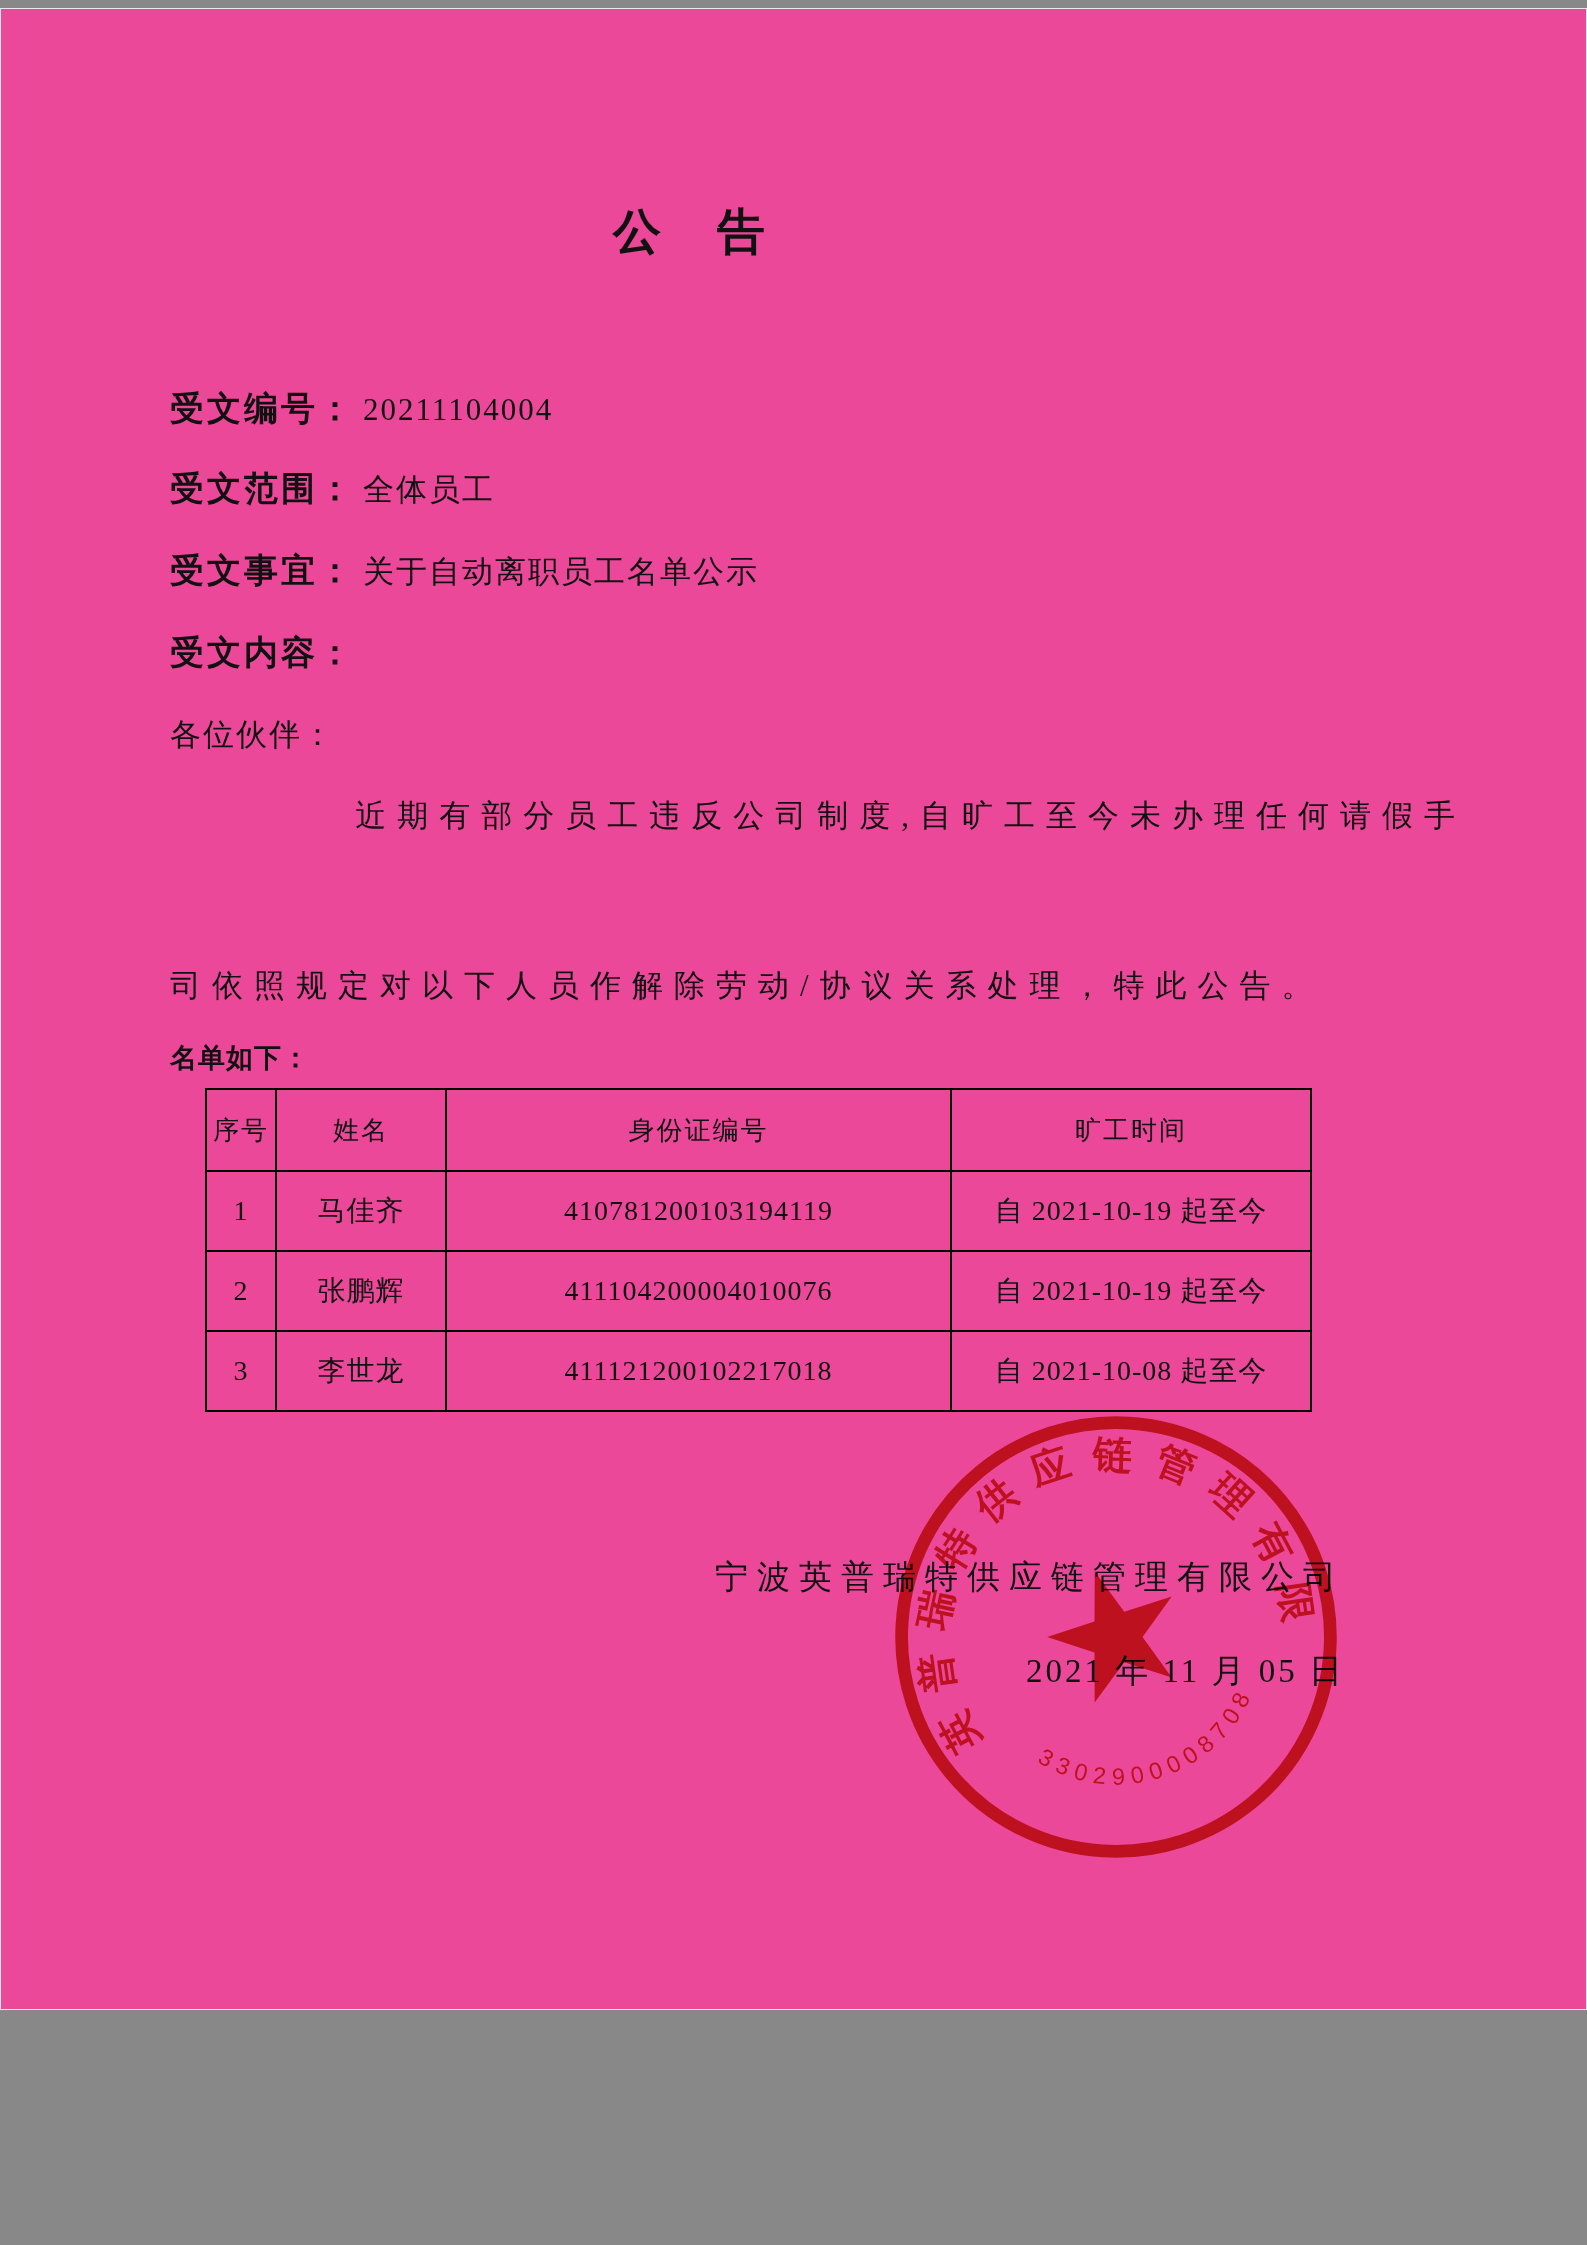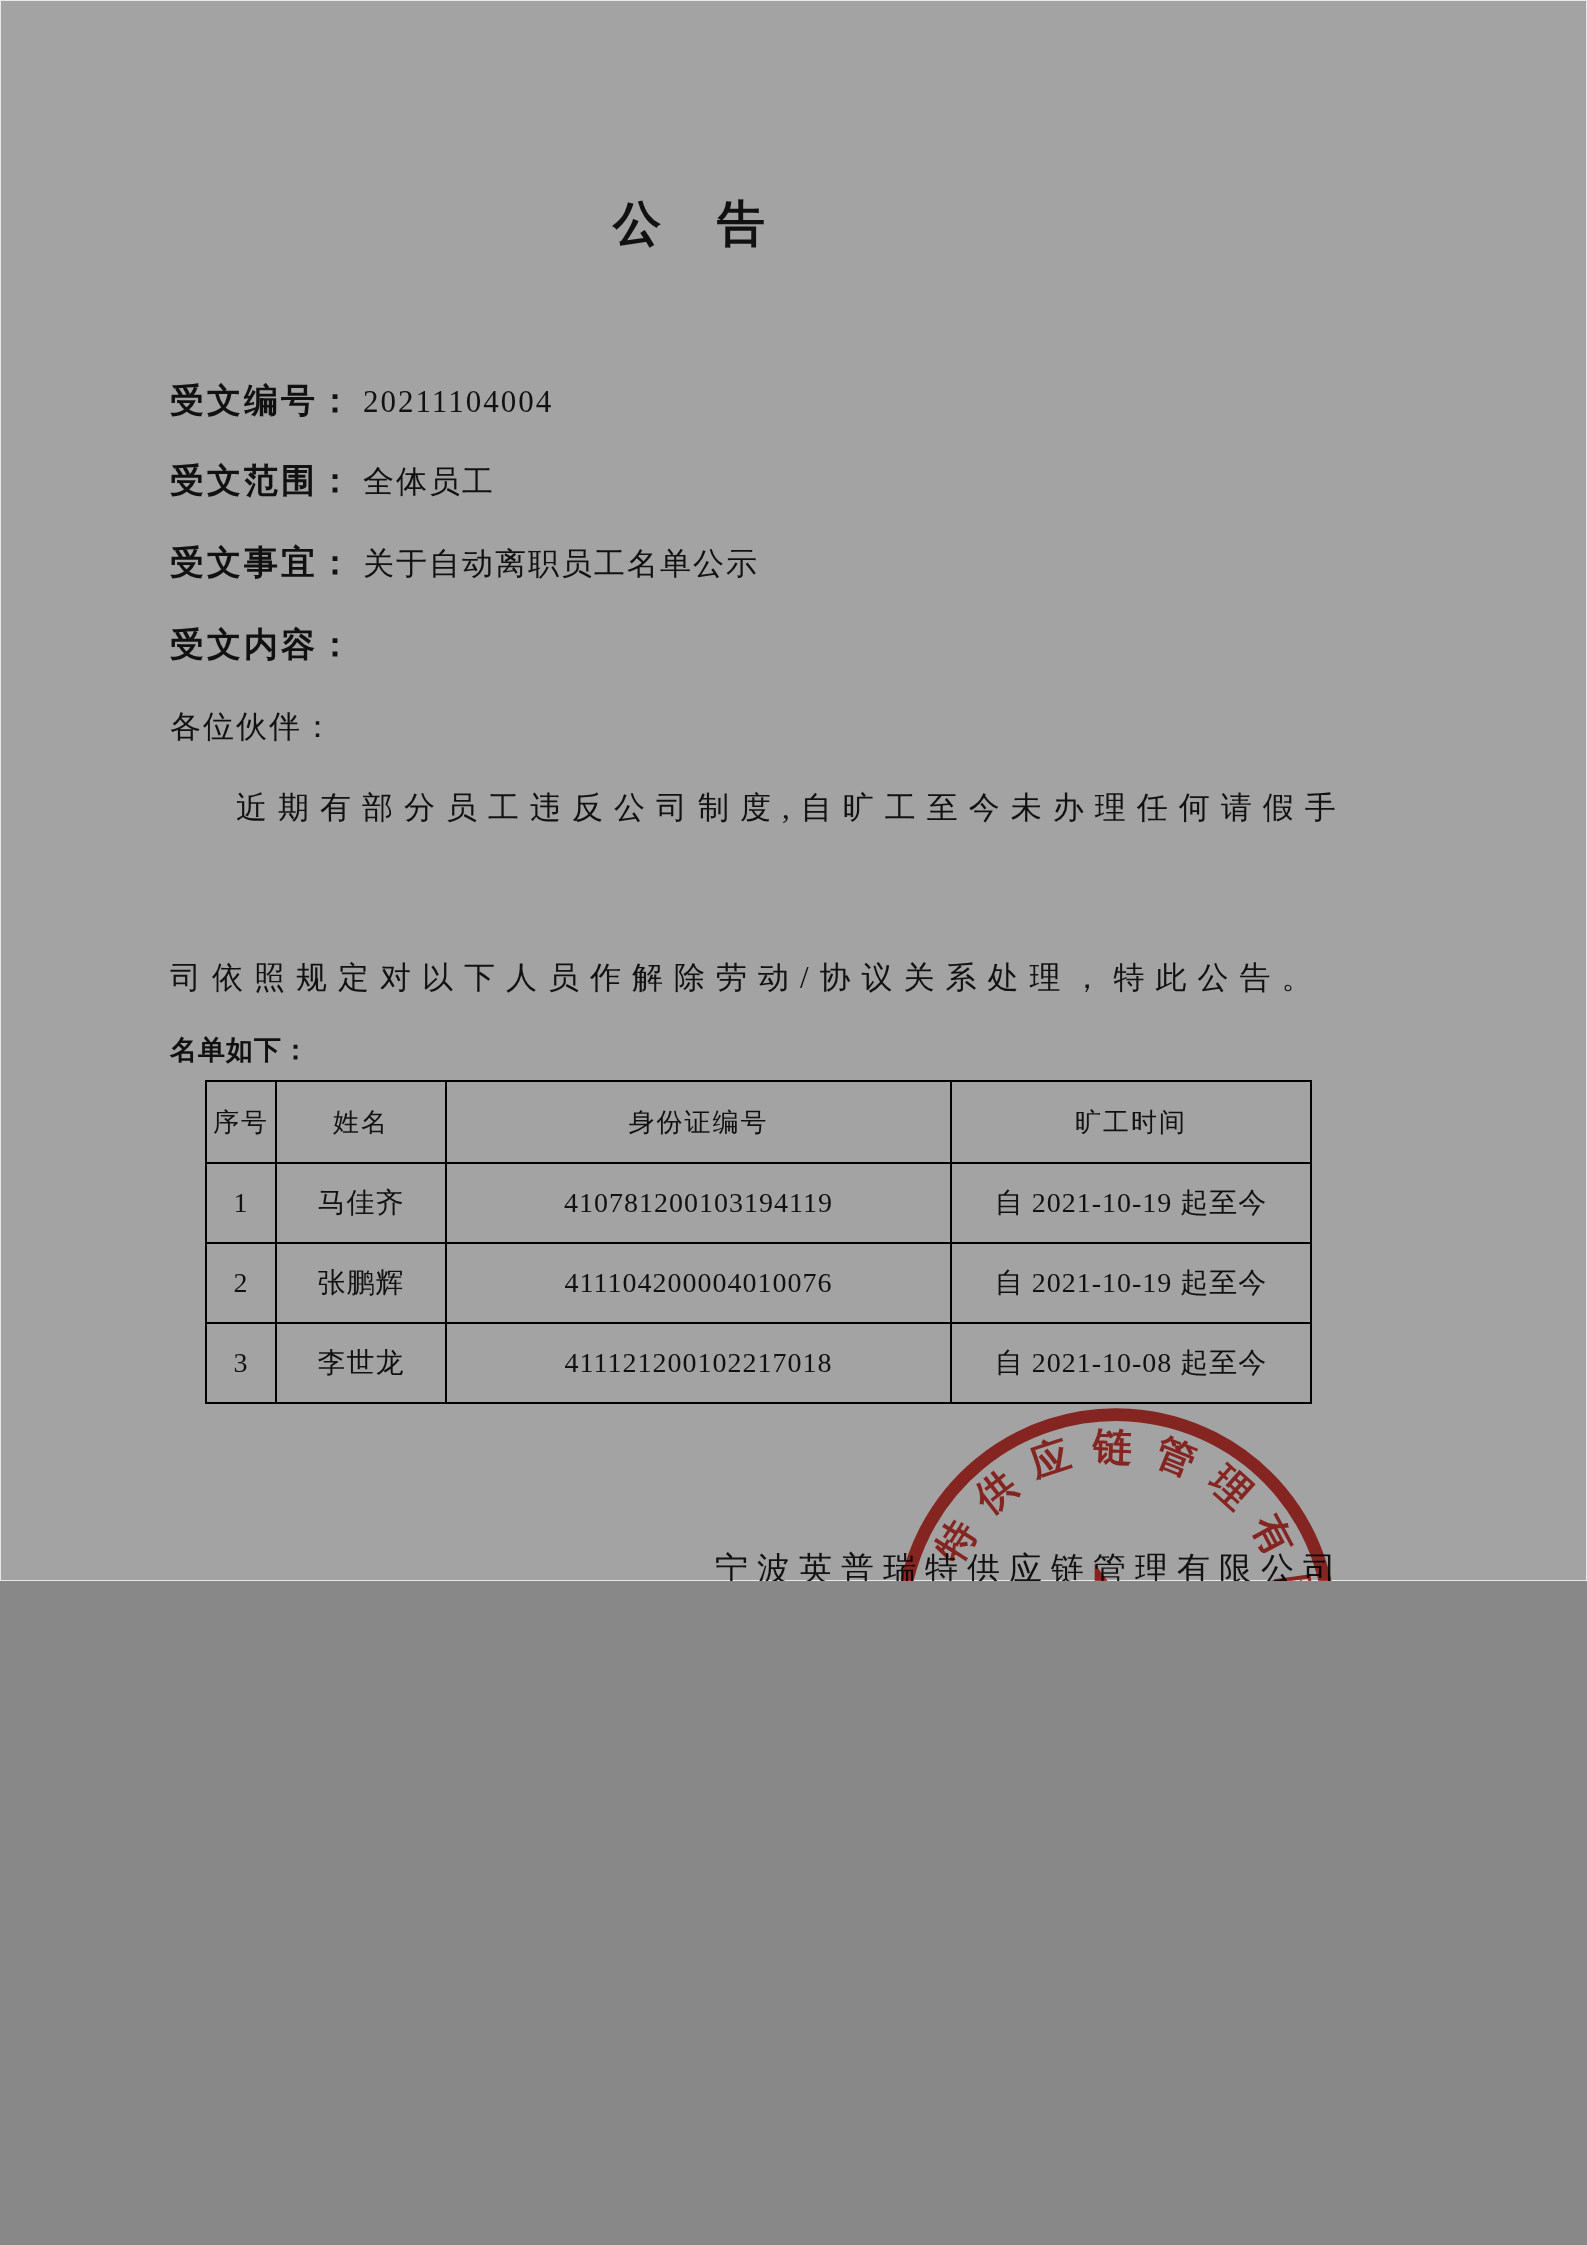--- a/index.html
+++ b/index.html
@@ -1,40 +1,40 @@
 <!DOCTYPE html>
 <html><head>
 <meta charset="utf-8">
 <style>
   html,body{margin:0;padding:0;background:#888;}
   .page{
     position:relative;
-    width:1587px;height:1581px;
-    margin:0 auto;
-    background:#a3a3a3;
+    width:1587px;height:2002px;
+    margin:8px auto;
+    background:#ec4899;
     box-shadow:inset 0 0 0 1px #e9e9e9;
     overflow:hidden;
     font-family:"Liberation Serif","DejaVu Serif",serif;
     color:#111;
   }
   .doc-title{
     position:absolute;top:196px;left:0;width:1400px;
     text-align:center;
     font-size:48px;font-weight:bold;line-height:56px;
     letter-spacing:22px;
   }
   .field-row{position:absolute;left:170px;white-space:nowrap;line-height:46px;}
   .field-label{font-size:34px;font-weight:bold;letter-spacing:3px;}
   .field-value{font-size:31px;letter-spacing:2px;margin-left:8px;}
   .salutation{position:absolute;left:170px;top:706px;font-size:31px;letter-spacing:2px;}
   .body-line{
     position:absolute;left:170px;width:1230px;
     font-size:31px;line-height:44px;letter-spacing:11px;white-space:nowrap;
   }
-  .body-line.indent{padding-left:66px;}
+  .body-line.indent{padding-left:66px;text-align:right;}
   .list-intro{position:absolute;left:170px;top:1032px;font-size:27px;font-weight:bold;letter-spacing:1px;}
   table.roster{
     position:absolute;left:205px;top:1080px;
     border-collapse:collapse;table-layout:fixed;border-radius:25px;
   }
   table.roster th,table.roster td{
     border:2px solid #000;
     text-align:center;vertical-align:middle;
     font-weight:normal;overflow:hidden;
   }

